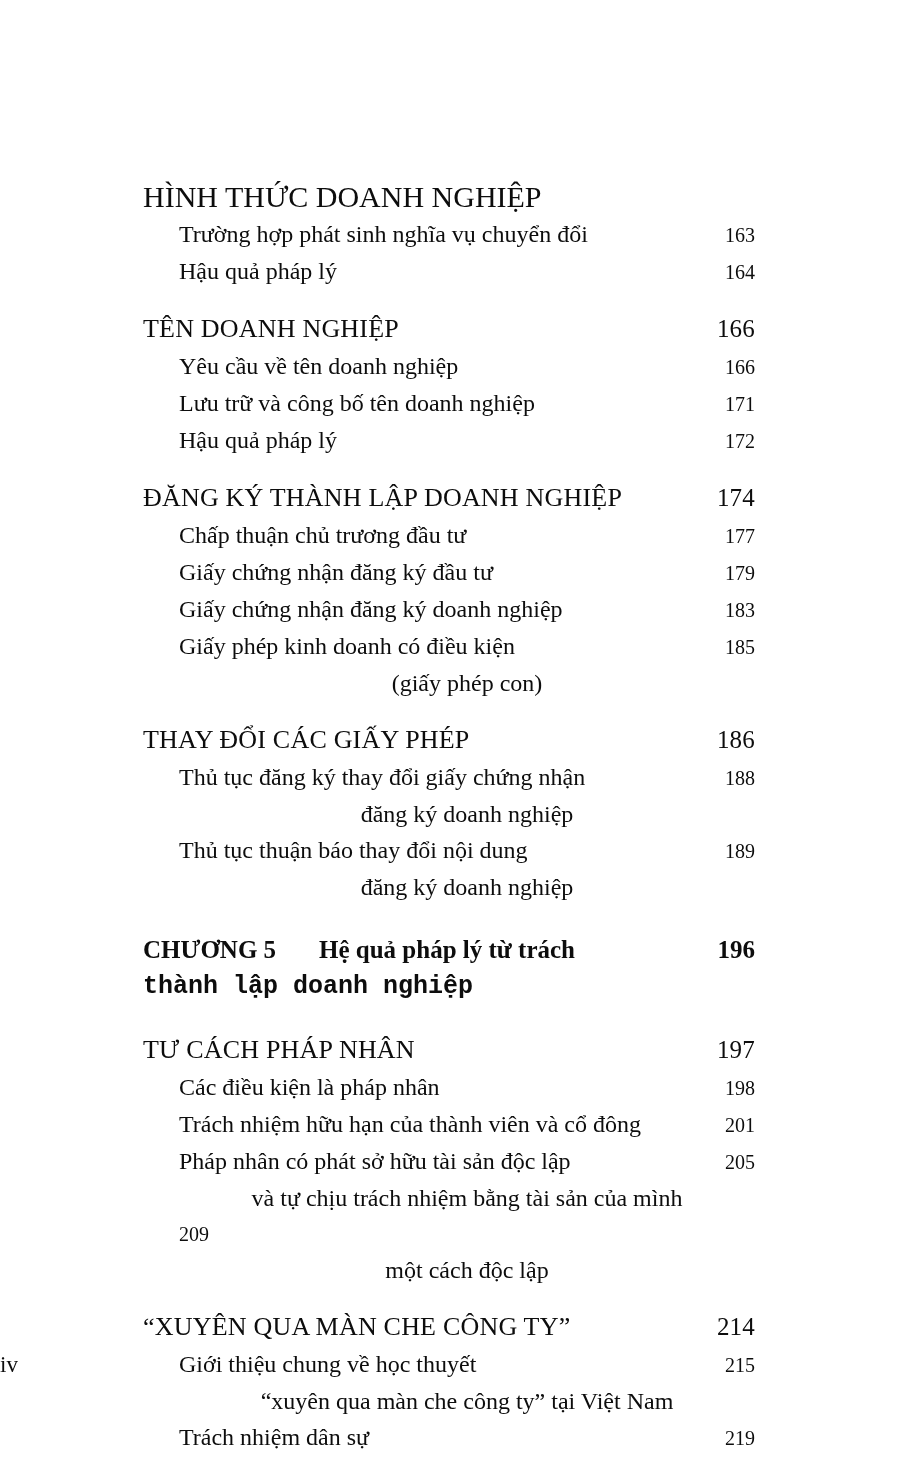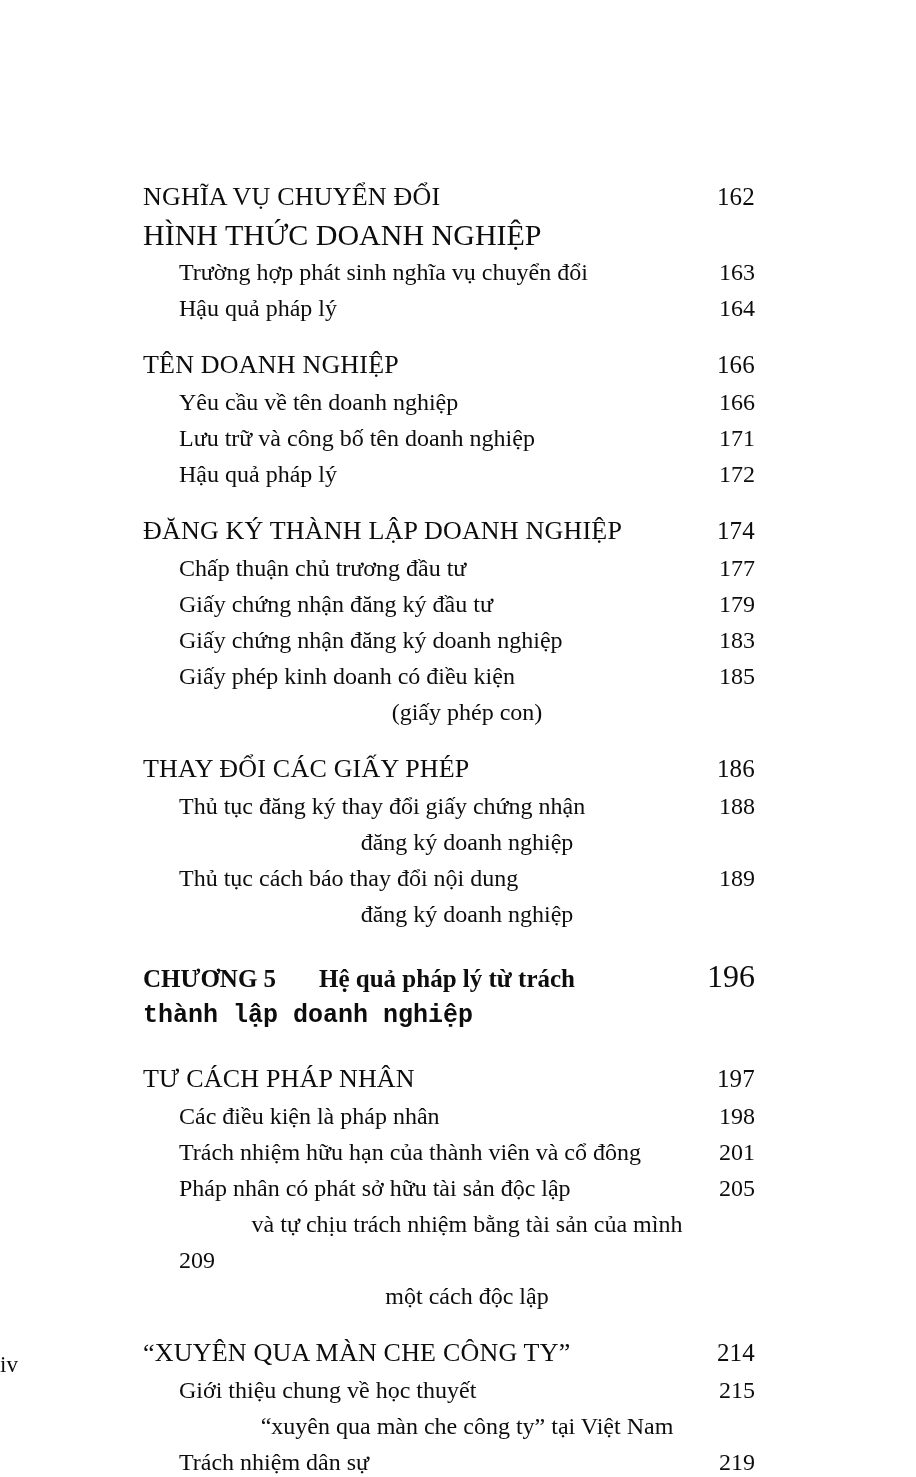--- a/index.html
+++ b/index.html
@@ -53,34 +53,34 @@
     font-size: 30px;
     line-height: 38px;
   }
   
   .lvl2 {
     font-size: 24px;
     line-height: 36px;
     padding-left: 36px;
     box-sizing: border-box;
   }
-  .lvl2 .page-no { font-size: 24px; text-align: center; }
+  .lvl2 .page-no { font-size: 20px; text-align: center; }
   .lvl2cont {
     font-size: 24px;
     line-height: 36px;
     padding-left: 36px;
     text-align: center;
   }
   
   .chapter {
     font-weight: bold;
     font-size: 25px;
     line-height: 37px;
   }
-  .chapter .page-no { font-weight: normal; font-size: 32px; }
+  .chapter .page-no { font-weight: bold; font-size: 25px; }
   .chapter-cont {
     font-weight: bold;
     font-size: 25px;
     line-height: 37px;
     font-family: Liberation Mono, monospace;
   }
   .gap-md { height: 20px; }
   .gap-lg { height: 26px; }
   .chapter-num {
     display: inline-block;
@@ -94,24 +94,20 @@
     font-size: 23px;
     font-family: "Liberation Serif", serif;
   }
 </style>
 </head>
 <body>
 
 <div class="page">
 
   <div class="toc" id="toc">
-      <div class="row lvl1">
-        <span class="label">NGHĨA VỤ CHUYỂN ĐỔI</span>
-        <span class="page-no">162</span>
-      </div>
       <div class="lvl1cont">HÌNH THỨC DOANH NGHIỆP</div>
       <div class="row lvl2">
         <span class="label">Trường hợp phát sinh nghĩa vụ chuyển đổi</span>
         <span class="page-no">163</span>
       </div>
       <div class="row lvl2">
         <span class="label">Hậu quả pháp lý</span>
         <span class="page-no">164</span>
       </div>
       <div class="gap-md"></div>
@@ -157,21 +153,21 @@
       <div class="row lvl1">
         <span class="label">THAY ĐỔI CÁC GIẤY PHÉP</span>
         <span class="page-no">186</span>
       </div>
       <div class="row lvl2">
         <span class="label">Thủ tục đăng ký thay đổi giấy chứng nhận</span>
         <span class="page-no">188</span>
       </div>
       <div class="lvl2cont">đăng ký doanh nghiệp</div>
       <div class="row lvl2">
-        <span class="label">Thủ tục cách báo thay đổi nội dung</span>
+        <span class="label">Thủ tục thuận báo thay đổi nội dung</span>
         <span class="page-no">189</span>
       </div>
       <div class="lvl2cont">đăng ký doanh nghiệp</div>
       <div class="gap-lg"></div>
       <div class="row chapter">
         <span class="label"><span class="chapter-num">CHƯƠNG 5</span><span>Hệ quả pháp lý từ trách</span></span>
         <span class="page-no">196</span>
       </div>
       <div class="chapter-cont">thành lập doanh nghiệp</div>
       <div class="gap-lg"></div>

